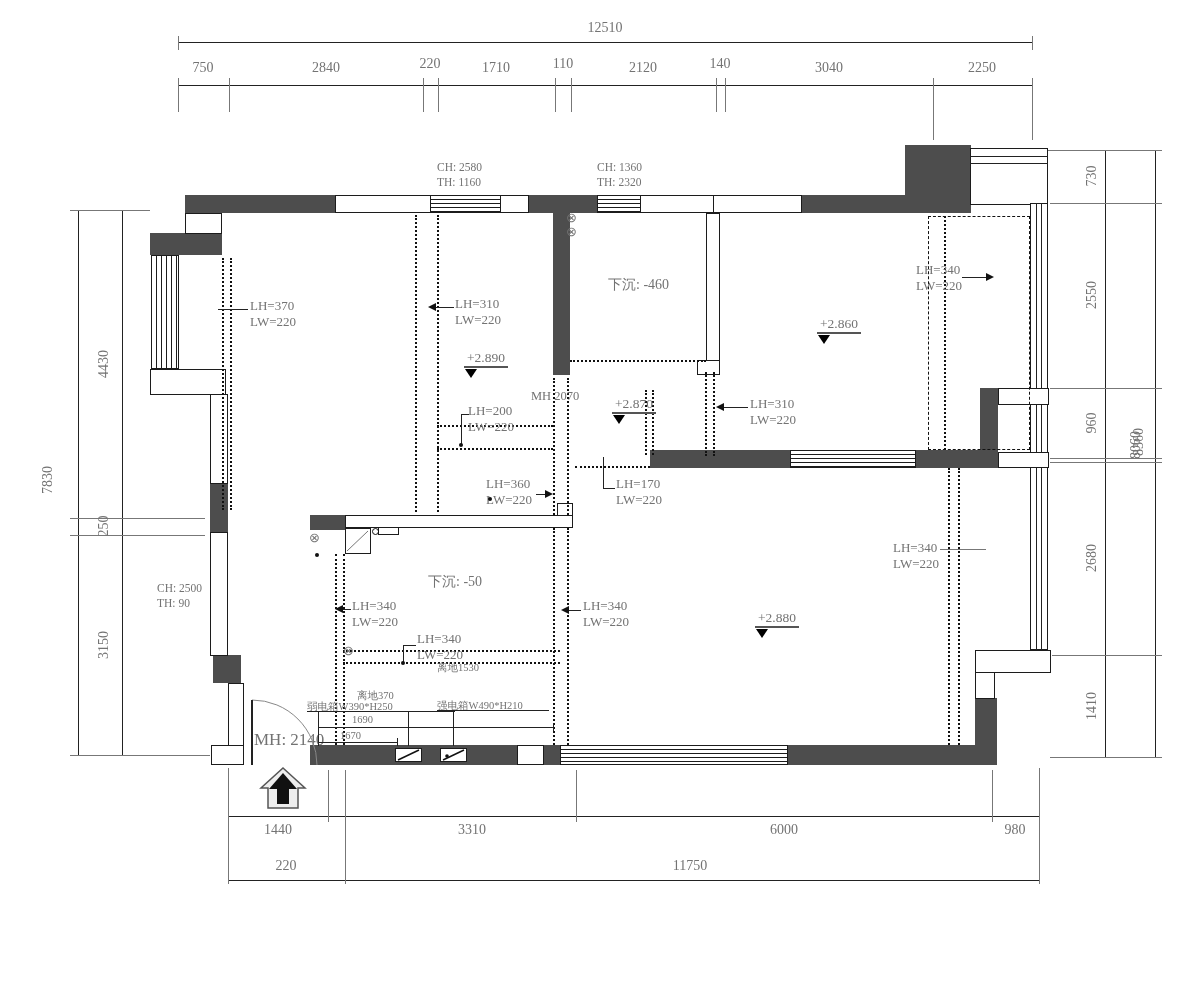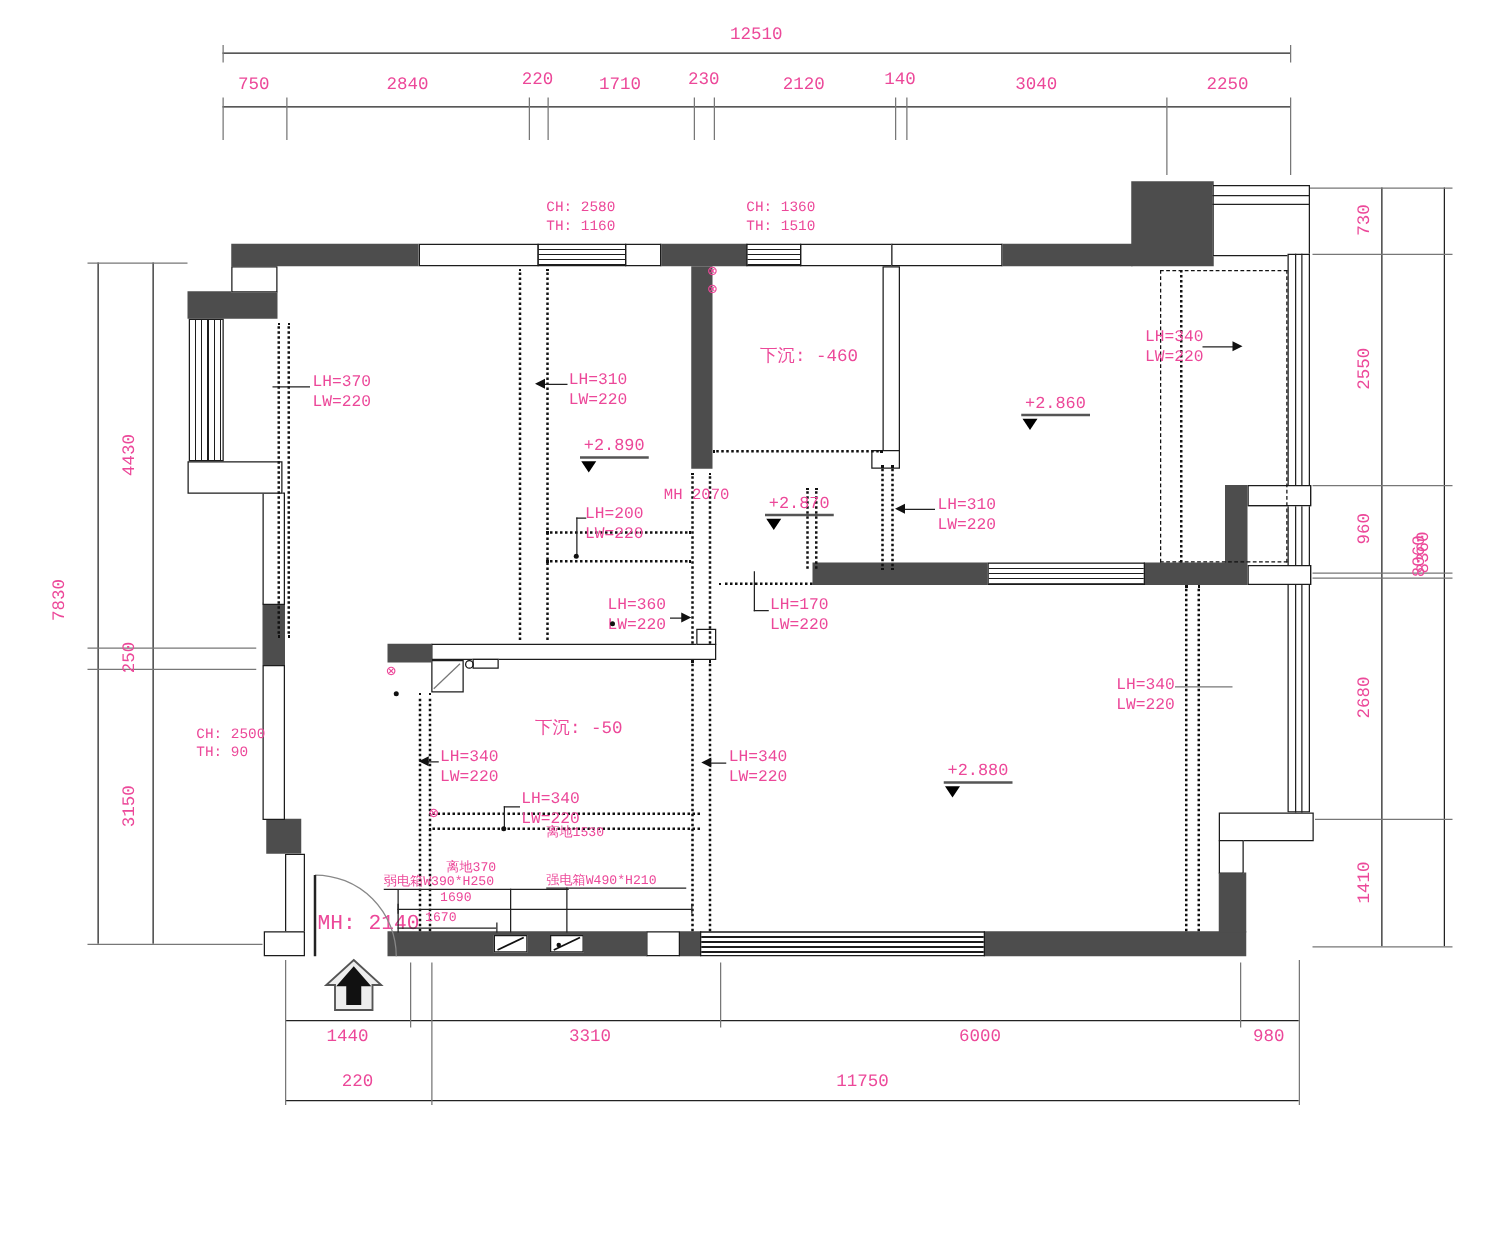--- a/index.html
+++ b/index.html
@@ -1,17 +1,17 @@
 <!DOCTYPE html>
 <html><head>
 <meta charset="utf-8">
 <style>
   html,body{margin:0;padding:0;background:#fff}
   .canvas{position:relative;width:1200px;height:993px;background:#fff;overflow:hidden;
-          font-family:Liberation Mono, monospace;color:#ec4899}
+          font-family:Liberation Serif, serif;color:#737373}
   .wall{position:absolute;background:#4d4d4d}
   .wwall{position:absolute;background:#fff;border:1.5px solid #1c1c1c;box-sizing:border-box}
   .winh{position:absolute;border:1.5px solid #1c1c1c;box-sizing:border-box;
         background:repeating-linear-gradient(to bottom,#fff 0 3px,#1c1c1c 3px 4px)}
   .winv{position:absolute;border:1.5px solid #1c1c1c;box-sizing:border-box;
         background:repeating-linear-gradient(to right,#fff 0 4px,#1c1c1c 4px 5px)}
   .lnh{position:absolute;height:0;border-top:1px solid #222}
   .lnv{position:absolute;width:0;border-left:1px solid #222}
   .xlnh{position:absolute;height:0;border-top:1px solid #777}
   .xlnv{position:absolute;width:0;border-left:1px solid #777}
@@ -79,21 +79,21 @@
   <div class="xlnv" style="left:345px;top:770px;height:114px"></div>
   <div class="xlnv" style="left:576px;top:770px;height:52px"></div>
   <div class="xlnv" style="left:992px;top:770px;height:52px"></div>
   <div class="xlnv" style="left:1039px;top:768px;height:116px"></div>
 
   <div class="dim" style="left:555px;top:20px;width:100px">12510</div>
   <div class="dim" style="left:173px;top:60px;width:60px">750</div>
   <div class="dim" style="left:296px;top:60px;width:60px">2840</div>
   <div class="dim" style="left:400px;top:56px;width:60px">220</div>
   <div class="dim" style="left:466px;top:60px;width:60px">1710</div>
-  <div class="dim" style="left:533px;top:56px;width:60px">230</div>
+  <div class="dim" style="left:533px;top:56px;width:60px">110</div>
   <div class="dim" style="left:613px;top:60px;width:60px">2120</div>
   <div class="dim" style="left:690px;top:56px;width:60px">140</div>
   <div class="dim" style="left:799px;top:60px;width:60px">3040</div>
   <div class="dim" style="left:952px;top:60px;width:60px">2250</div>
 
   <div class="vdim" style="left:18px;top:472px">7830</div>
   <div class="vdim" style="left:74px;top:356px">4430</div>
   <div class="vdim" style="left:74px;top:518px">250</div>
   <div class="vdim" style="left:74px;top:637px">3150</div>
 
@@ -189,21 +189,21 @@
   <div class="doth" style="left:437px;top:448px;width:116px"></div>
   <div class="doth" style="left:343px;top:650px;width:217px"></div>
   <div class="doth" style="left:343px;top:662px;width:217px"></div>
 
   <div class="lbl" style="left:437px;top:160px">
     <div>CH: 2580</div>
     <div>TH: 1160</div>
   </div>
   <div class="lbl" style="left:597px;top:160px">
     <div>CH: 1360</div>
-    <div>TH: 1510</div>
+    <div>TH: 2320</div>
   </div>
   <div class="lbl" style="left:157px;top:581px">
     <div>CH: 2500</div>
     <div>TH: 90</div>
   </div>
   <div class="lbl" style="left:531px;top:388px;font-size:12.5px">MH 2070</div>
   <div class="lbl" style="left:254px;top:729px;font-size:17px">MH: 2140</div>
 
   <div class="beam" style="left:250px;top:298px">
     <div>LH=370</div>

